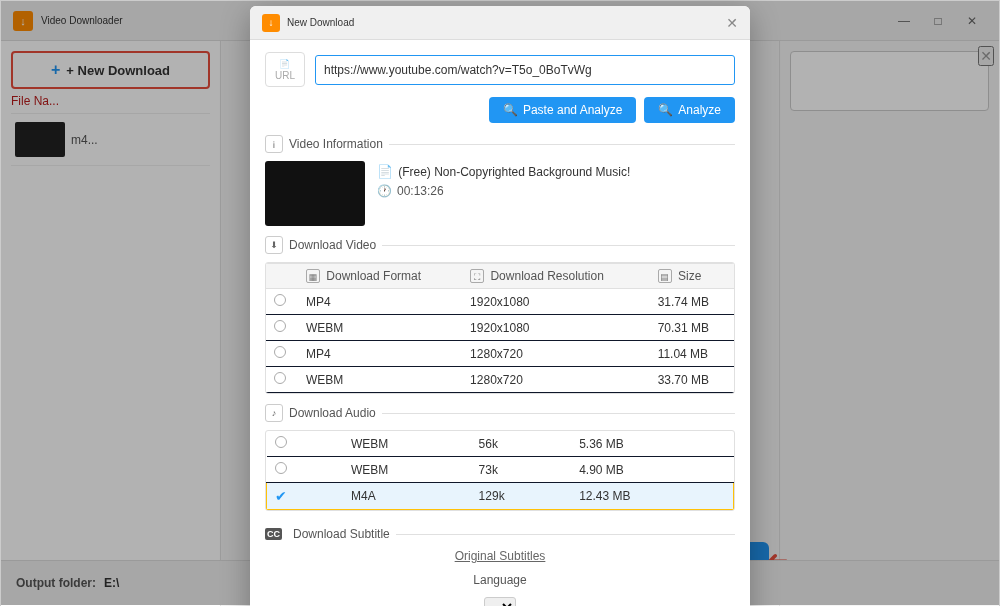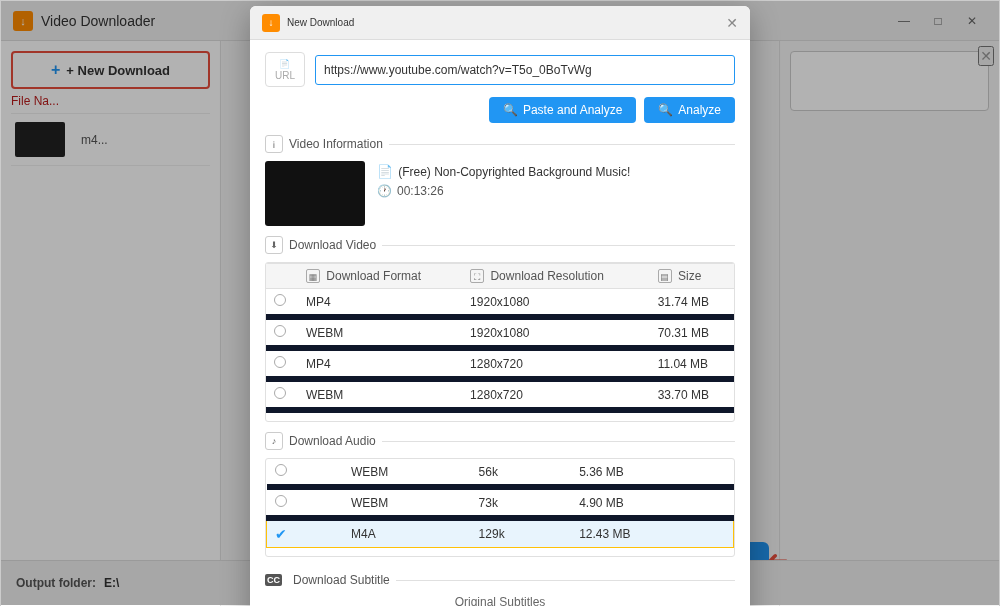--- a/index.html
+++ b/index.html
@@ -43,21 +43,21 @@
       background: #ff8c00;
       border-radius: 3px;
       display: flex;
       align-items: center;
       justify-content: center;
       color: white;
       font-size: 11px;
       font-weight: bold;
     }
     .app-title-text {
-      font-size: 14px;
+      font-size: 10px;
       color: #333;
       font-weight: 500;
     }
     .window-controls {
       display: flex;
       gap: 4px;
     }
     .win-btn {
       width: 30px;
       height: 22px;
@@ -105,21 +105,21 @@
       margin-top: 0;
       padding: 5px 0;
       font-size: 12px;
       color: #b91c1c;
       border-bottom: 1px solid #eee;
     }
 
     .sidebar-item-row {
       display: flex;
       align-items: center;
-      gap: 16px;
+      gap: 6px;
       padding: 8px 4px;
       border-bottom: 1px solid #f0f0f0;
     }
     .thumb-placeholder {
       width: 50px;
       height: 35px;
       background: #222;
       border-radius: 2px;
       flex-shrink: 0;
     }
@@ -391,34 +391,34 @@
     .video-title { font-size: 12px; color: #333; }
     .duration-row { display: flex; align-items: center; gap: 5px; }
     .clock-icon { font-size: 12px; color: #666; }
     .duration-text { font-size: 12px; color: #555; }
 
     
     .download-table {
       width: 100%;
       border-collapse: collapse;
       font-size: 12px;
-      margin-bottom: 8px;
+      margin-bottom: 0;
     }
     .download-table th {
       background: #f5f5f5;
       padding: 5px 8px;
       text-align: left;
       color: #555;
       font-weight: 500;
       border-bottom: 1px solid #e0e0e0;
       border-top: 1px solid #e0e0e0;
     }
     .download-table td {
       padding: 5px 8px;
-      border-bottom: 6px solid #0f172a;
+      border-bottom: 1px solid #0f172a;
       color: #333;
     }
     .download-table tr.selected-row {
       background: #fff8e1;
       border: 1px solid #ffc107;
     }
     .download-table tr.selected-row td {
       border-top: 1px solid #ffc107;
       border-bottom: 1px solid #ffc107;
     }

